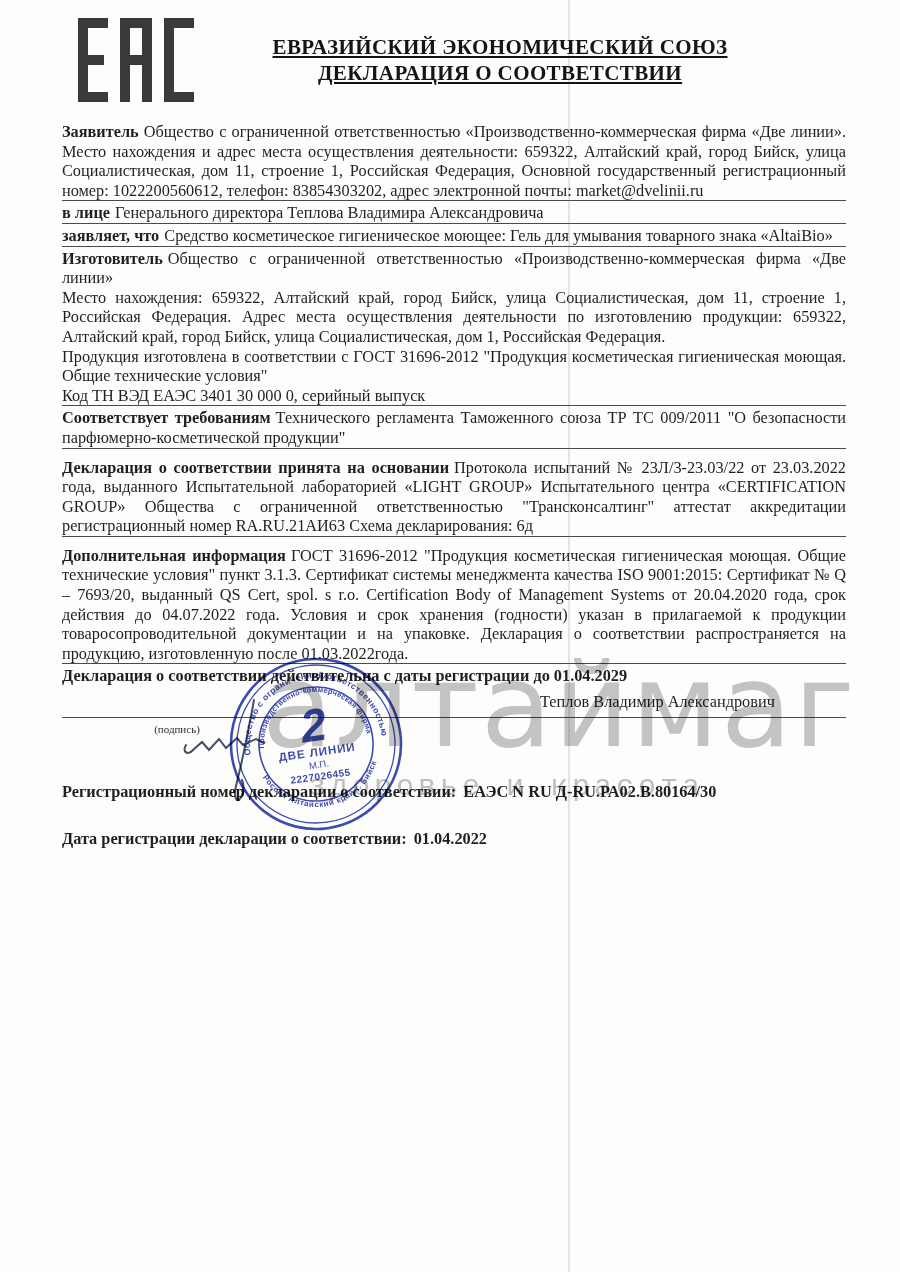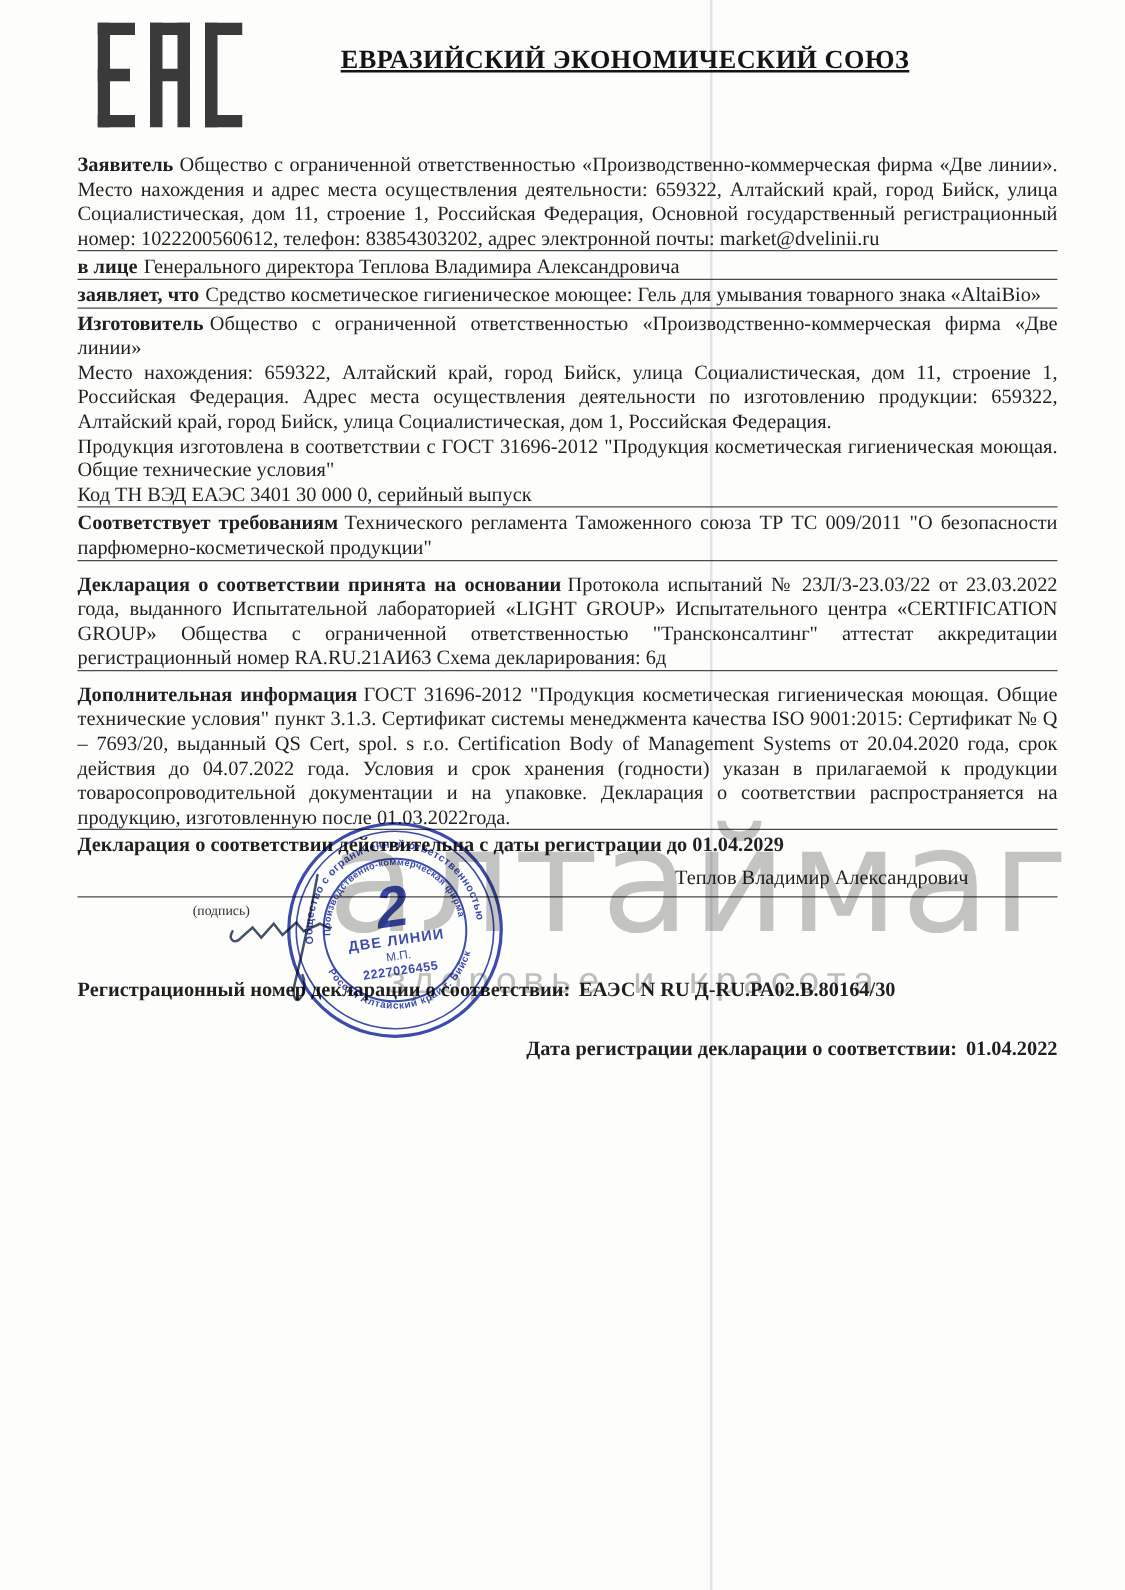--- a/index.html
+++ b/index.html
@@ -30,21 +30,21 @@
 
   .validity { font-weight:bold; margin-top:2px; }
 
   .sig-block { position:relative; height:74px; }
   .sig-rule { position:absolute; left:0; right:0; top:31px; border-top:1px solid #4a4a4a; }
   .sig-cap { position:absolute; left:60px; top:34px; width:110px; text-align:center; font-size:11px; color:#2e2e2e; }
   .sig-name { position:absolute; left:478px; top:6px; font-size:16.3px; }
   .sig-name-cap { position:absolute; left:520px; top:34px; width:260px; text-align:center; font-size:11px; color:#2e2e2e; }
 
   .reg-line { font-weight:bold; margin-top:22px; text-align:left; }
-  .date-line { font-weight:bold; margin-top:27px; text-align:right;margin-left:16px; }
+  .date-line { font-weight:bold; margin-top:27px; text-align:left; }
   .regval { margin-left:7px; }
 
   .wm-big {
     position:absolute; left:262px; top:648px; z-index:6;
     font-family:"DejaVu Sans", sans-serif; font-size:116px; line-height:116px;
     color:#8f8f8f; opacity:.52; letter-spacing:2px; mix-blend-mode:multiply; white-space:nowrap;
   }
   .wm-small {
     position:absolute; left:308px; top:770px; z-index:6;
     font-family:Liberation Mono, monospace; font-size:30px; color:#939393; opacity:.58;
@@ -74,20 +74,21 @@
       <rect x="42" y="0" width="32" height="10"></rect>
       <rect x="42" y="37" width="32" height="10"></rect>
       <rect x="86" y="0" width="10" height="84"></rect>
       <rect x="86" y="0" width="30" height="10"></rect>
       <rect x="86" y="74" width="30" height="10"></rect>
     </g>
   </svg>
 
   <div class="title">
     <div>ЕВРАЗИЙСКИЙ ЭКОНОМИЧЕСКИЙ СОЮЗ</div>
+    <div>ДЕКЛАРАЦИЯ О СООТВЕТСТВИИ</div>
   </div>
 
   <div class="wm-big">алтаймаг</div>
   <div class="wm-small">здоровье и красота</div>
 
   <div class="doc">
 
     <div class="sec rule">
       <span class="lbl">Заявитель</span><span>Общество с ограниченной ответственностью «Производственно-коммерческая фирма «Две линии». Место нахождения и адрес места осуществления деятельности: 659322, Алтайский край, город Бийск, улица Социалистическая, дом 11, строение 1, Российская Федерация, Основной государственный регистрационный номер: 1022200560612, телефон: 83854303202, адрес электронной почты: market@dvelinii.ru</span>
     </div>

